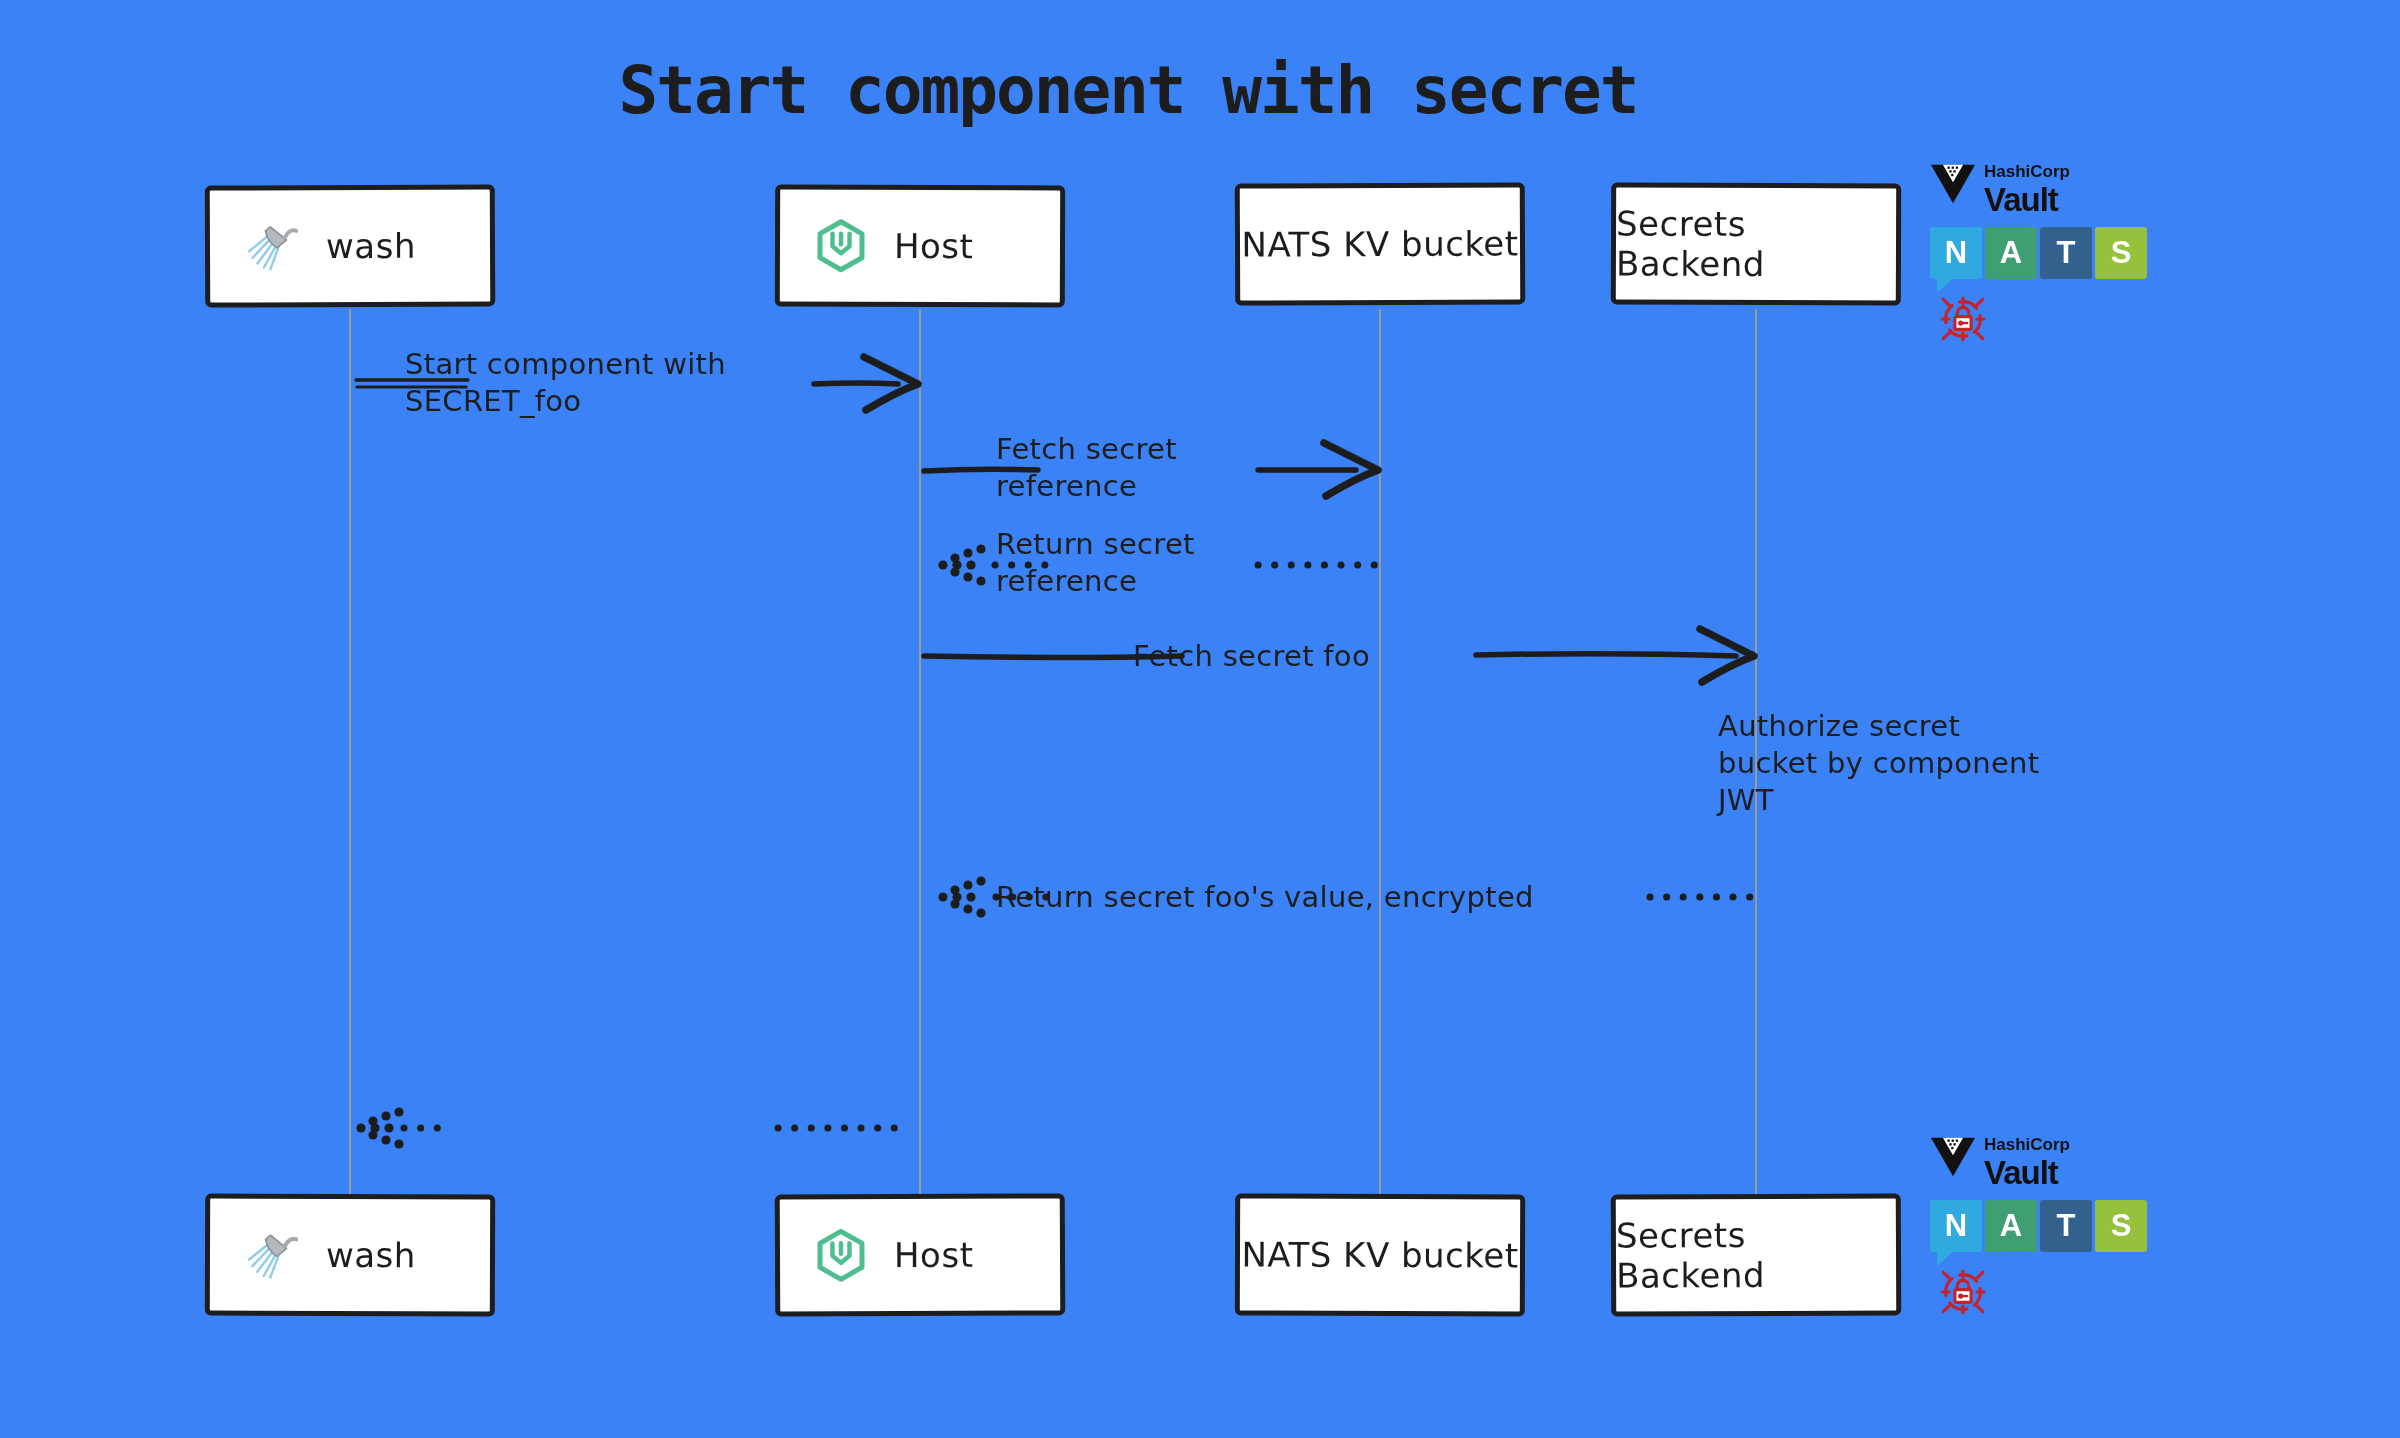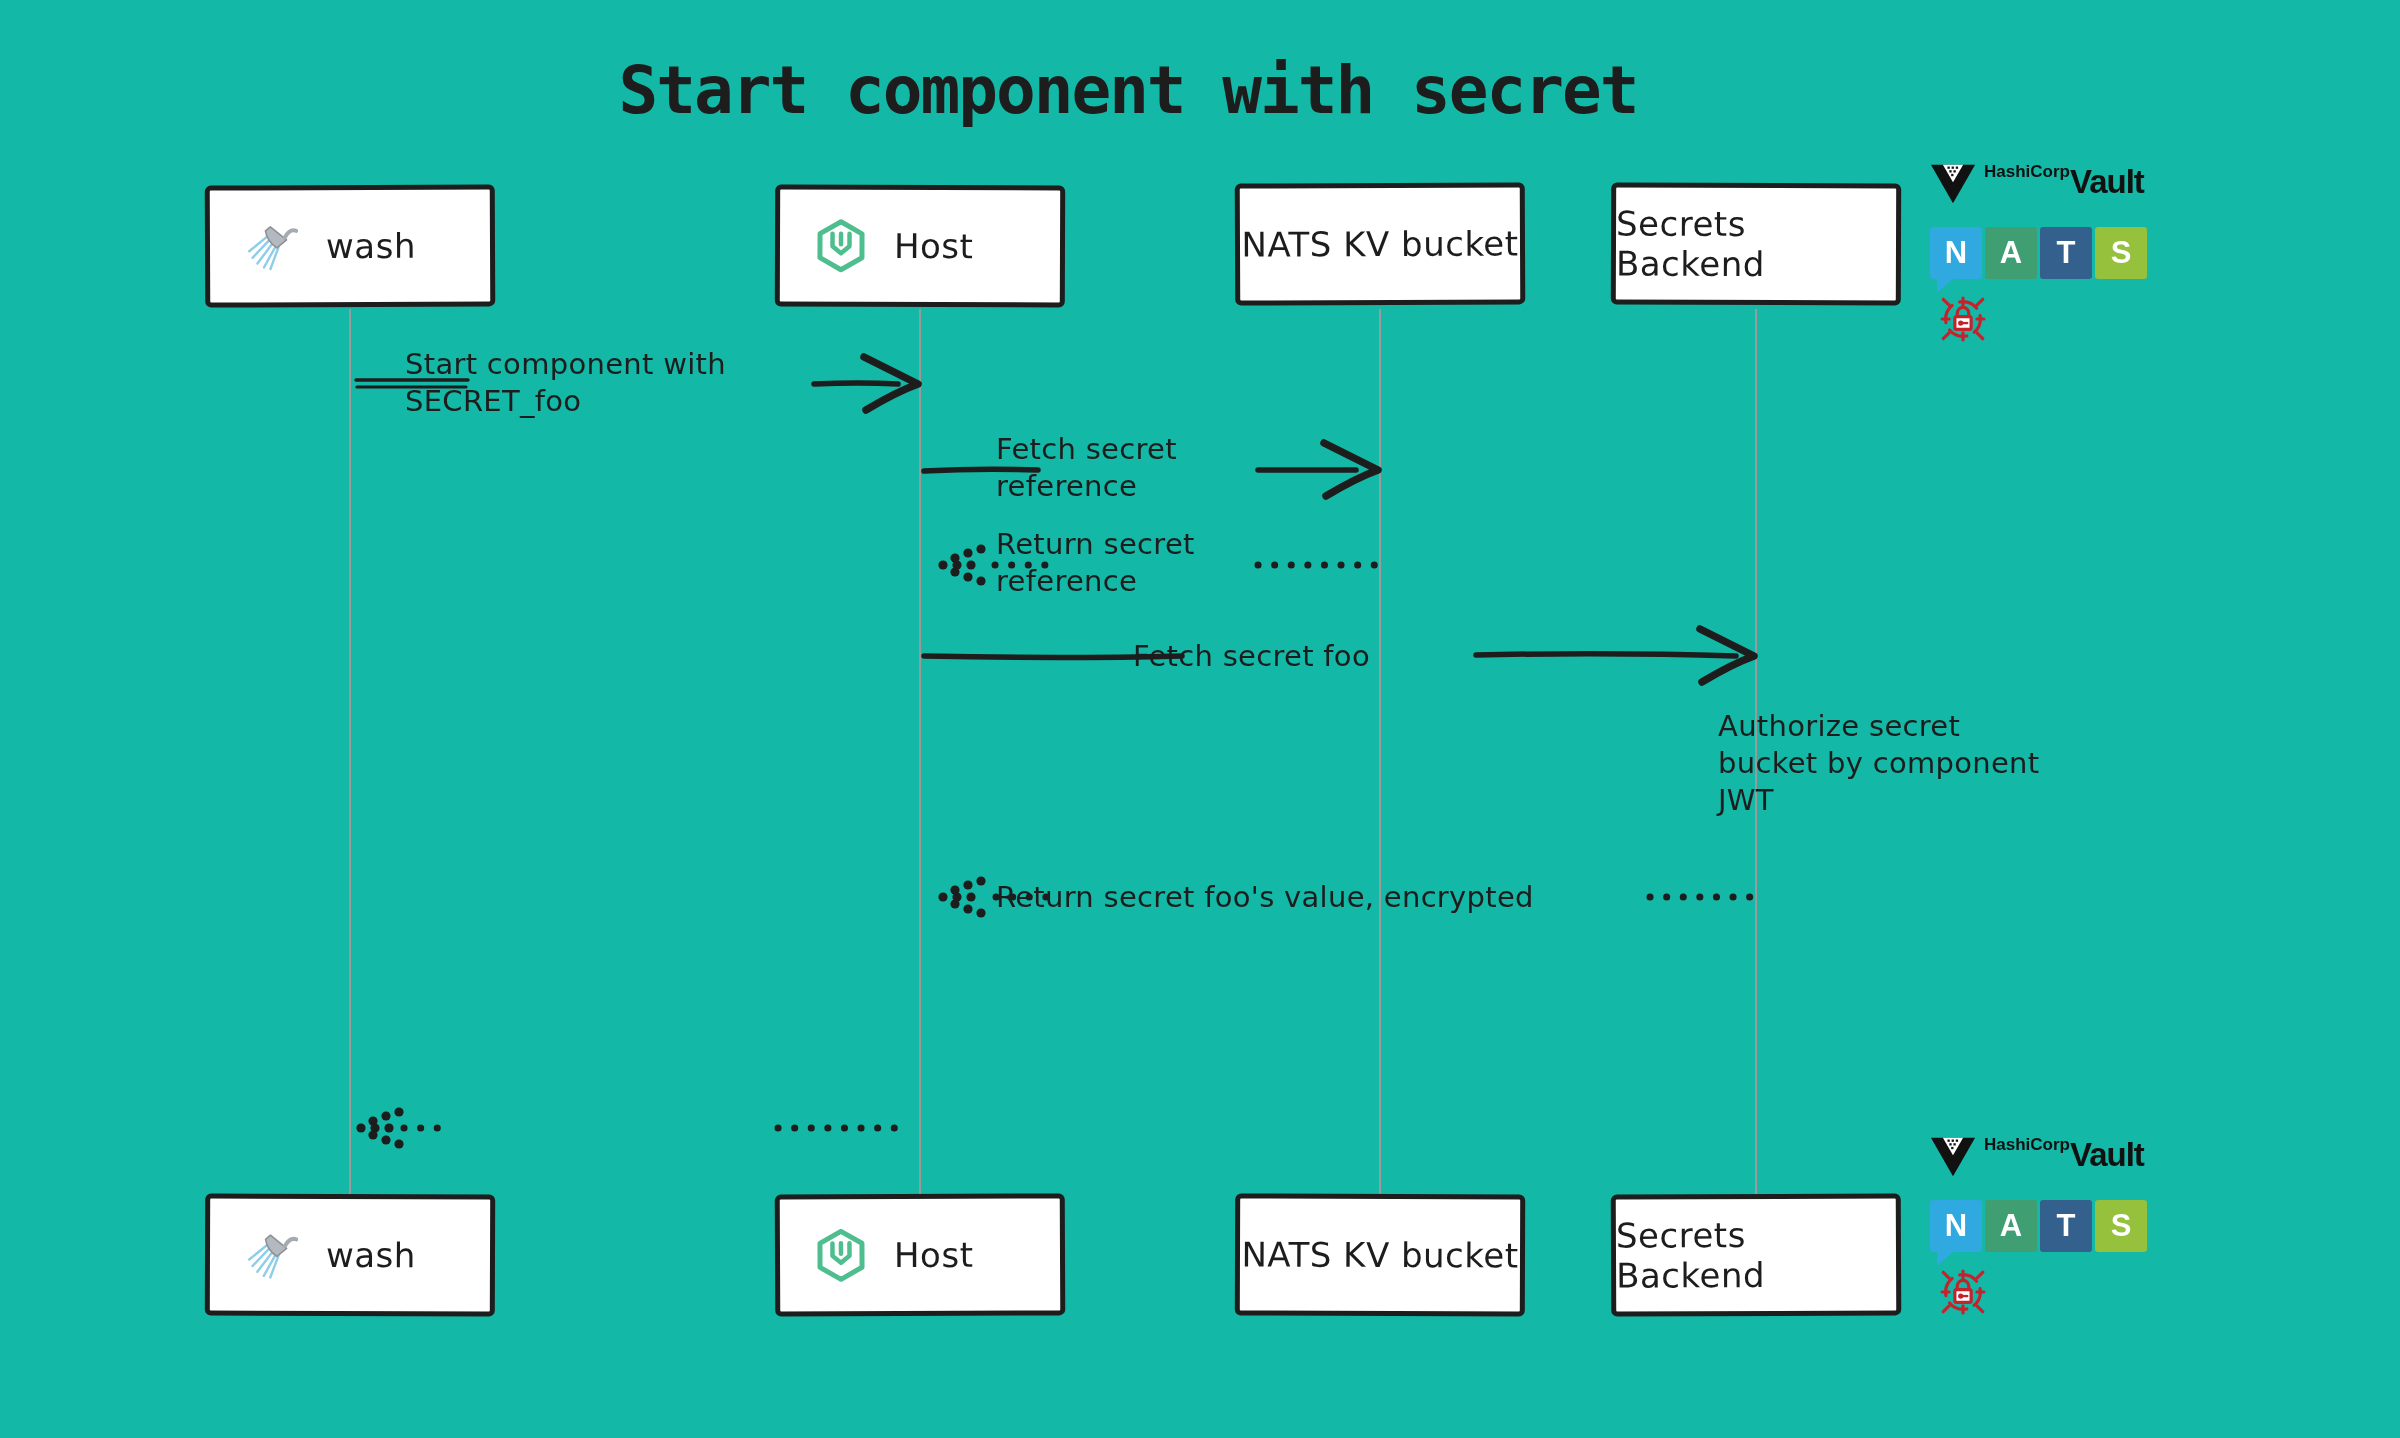--- a/index.html
+++ b/index.html
@@ -1,16 +1,16 @@
 <!DOCTYPE html>
 <html style="--c-ink: #1d1d1d; --c-lifeline: #9a9a9a; --c-wasmcloud_green: #4fbe8e; --c-nats_blue: #2fa9e0; --c-nats_green: #3f9e72; --c-nats_navy: #33608c; --c-nats_lime: #95c13d; --c-vault_black: #111111; --c-lock_red: #c5232c; --c-spray_blue: #8fcde8; --c-shower_gray: #b3b9bf;"><head>
 <meta charset="utf-8">
 <style>
   html,body{margin:0;padding:0;background:#fff;}
-  #canvas{position:relative;width:2400px;height:1438px;background:#14b8a6;overflow:hidden;
+  #canvas{position:relative;width:2400px;height:1438px;background:#3b82f6;overflow:hidden;
           font-family:"DejaVu Sans",sans-serif;color:var(--c-ink,#1d1d1d);}
   .abs{position:absolute;}
 
   
   #title{top:52px;left:1128px;transform:translateX(-50%);
          font-family:"DejaVu Sans Mono",monospace;font-weight:bold;font-size:66px;
          letter-spacing:-2px;white-space:nowrap;color:var(--c-ink,#1d1d1d);}
 
   
   #wires{left:0;top:0;}
@@ -27,21 +27,21 @@
   .actor.iconic{padding-left:36px;gap:28px;justify-content:flex-start;}
   .actor.textonly{justify-content:center;}
   .r1{transform:rotate(-.25deg);} .r2{transform:rotate(.2deg);}
 
   
   .msg{font-size:29px;line-height:37px;letter-spacing:.3px;
        color:var(--c-ink,#1d1d1d);white-space:nowrap;}
 
   
   .vaultlogo{display:flex;align-items:flex-start;gap:8px;}
-  .vault-text{display:flex;flex-direction:row;}
+  .vault-text{display:flex;flex-direction:column;}
   .vault-brand{font-family:"Liberation Sans",sans-serif;font-weight:bold;font-size:17px;
                color:var(--c-vault_black,#111);line-height:18px;}
   .vault-product{font-family:"Liberation Sans",sans-serif;font-weight:bold;font-size:33px;
                color:var(--c-vault_black,#111);line-height:38px;letter-spacing:-1px;}
 
   
   .natslogo{display:flex;gap:3px;}
   .nats-tile{width:52px;height:52px;border-radius:3px;display:flex;align-items:center;justify-content:center;
              font-family:"Liberation Sans",sans-serif;font-weight:bold;font-size:31px;color:#fff;}
   .tile-n{background:var(--c-nats_blue,#2fa9e0);}

